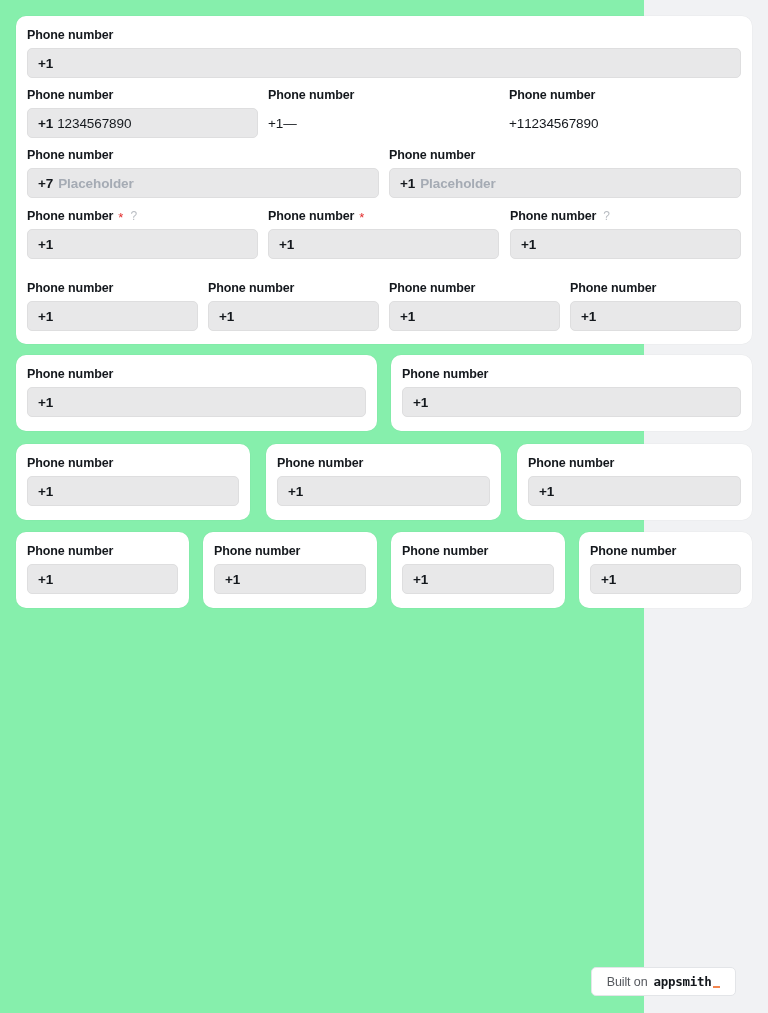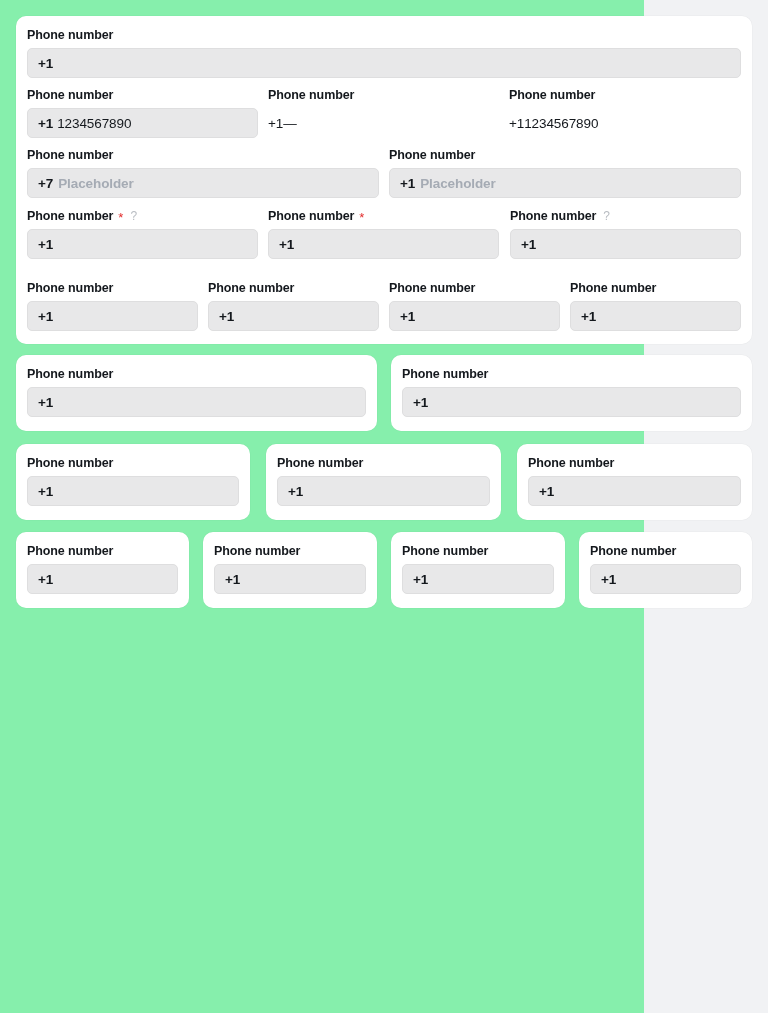--- a/index.html
+++ b/index.html
@@ -358,14 +358,19 @@
     <div class="field" style="left:11px; top:11px; width:151px;">
       <div class="label-row">
         <span class="label">Phone number</span>
       </div>
       <div class="input">
         <span class="code">+1</span>
       </div>
     </div>
   </div>
 
+  <div class="badge">
+    <span class="built">Built on</span>
+    <span class="brand">appsmith</span>
+    <span class="caret"></span>
+  </div>
 
 </div>
 
 </body></html>

